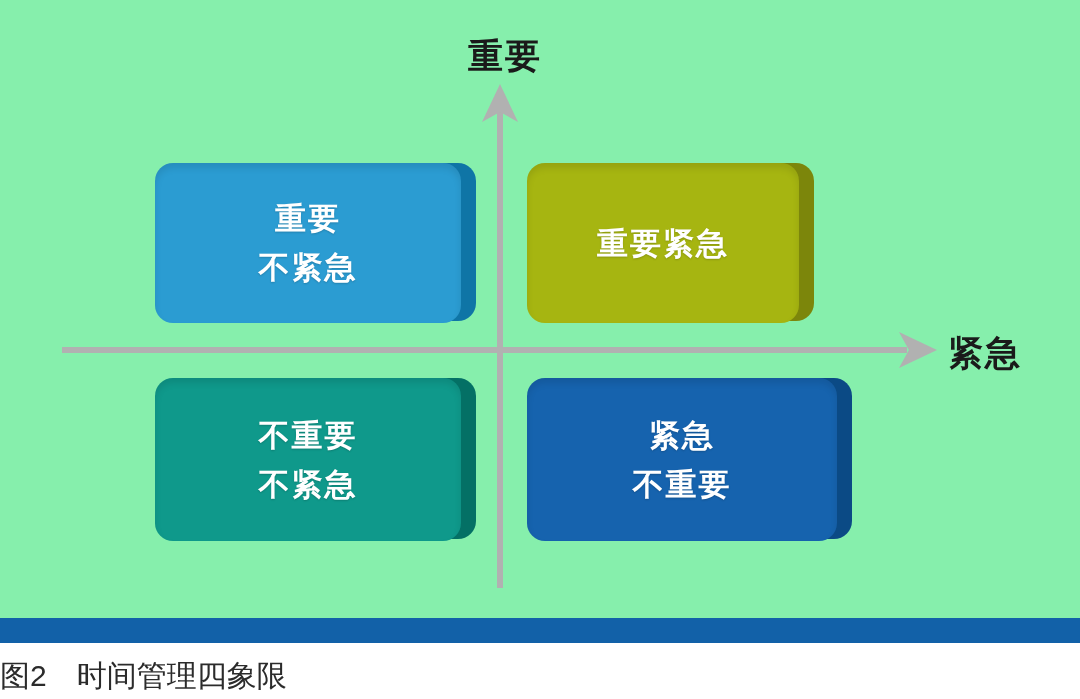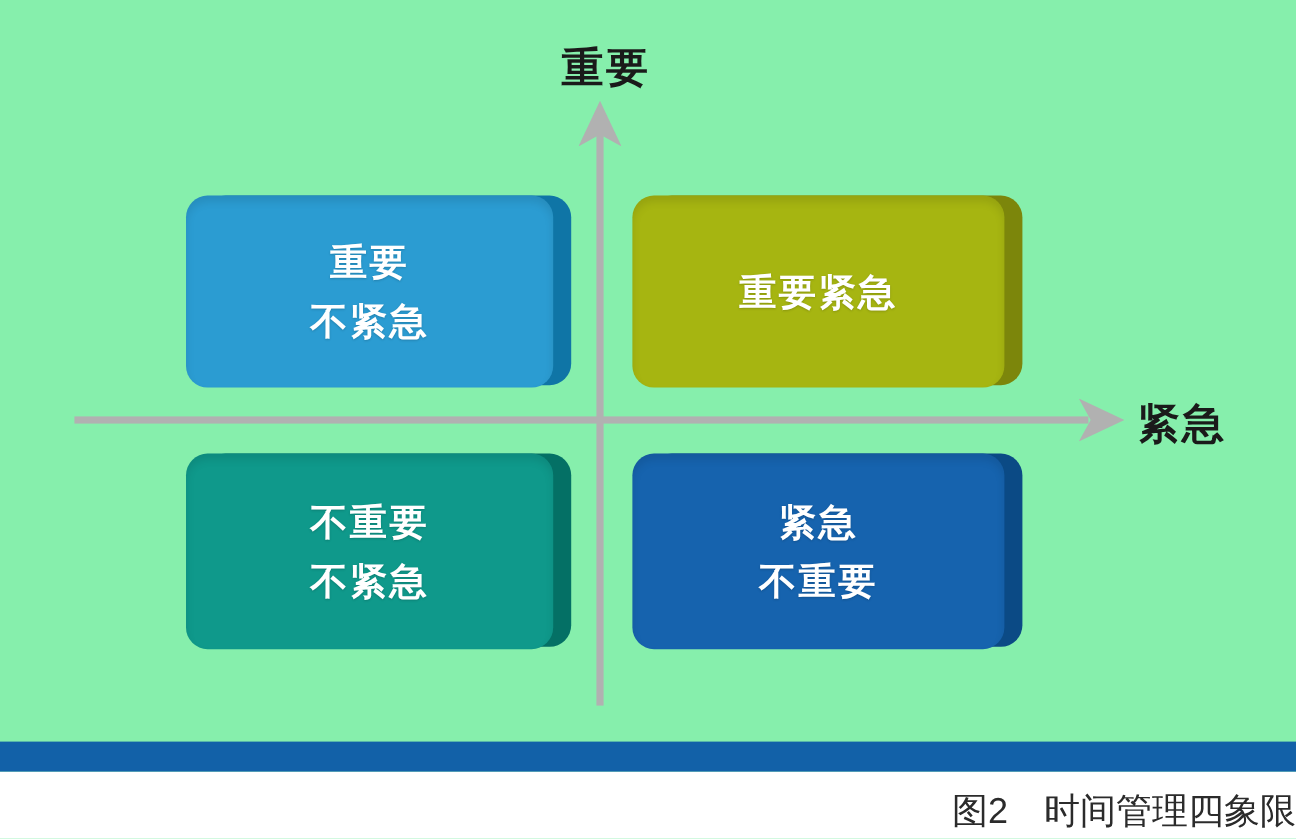--- a/index.html
+++ b/index.html
@@ -44,37 +44,37 @@
     position:absolute;top:0;left:15px;right:-15px;bottom:2px;
     border-radius:18px;
   }
   .box-face{
     position:absolute;inset:0;
     border-radius:18px;
     display:flex;flex-direction:column;align-items:center;justify-content:center;
     box-shadow:inset 0 5px 7px rgba(0,0,0,0.10);
   }
   .box-tl{left:155px;top:163px;width:306px;height:160px;}
-  .box-tr{left:527px;top:163px;width:310px;height:160px;}
+  .box-tr{left:527px;top:163px;width:272px;height:160px;}
   .box-bl{left:155px;top:378px;width:306px;height:163px;}
   .box-br{left:527px;top:378px;width:310px;height:163px;}
   .box-line{
     display:block;
     color:#ffffff;font-size:31px;font-weight:bold;
     line-height:49px;letter-spacing:2px;text-align:center;
     text-shadow:0 1px 2px rgba(0,0,0,0.18);
   }
   .box-line:empty{display:none;}
   
   .divider-bar{
     position:absolute;left:0;top:618px;width:1080px;height:25px;
   }
   .caption{
     position:absolute;left:0;top:656px;width:1080px;
-    text-align:right;color:#2b2b2b;font-size:30px;
+    text-align:left;color:#2b2b2b;font-size:30px;
     white-space:nowrap;
   }
   .caption .fig-no{margin-right:30px;}
 </style>
 </head>
 <body>
 
 <div class="canvas">
 
   <div class="white-footer"></div>

